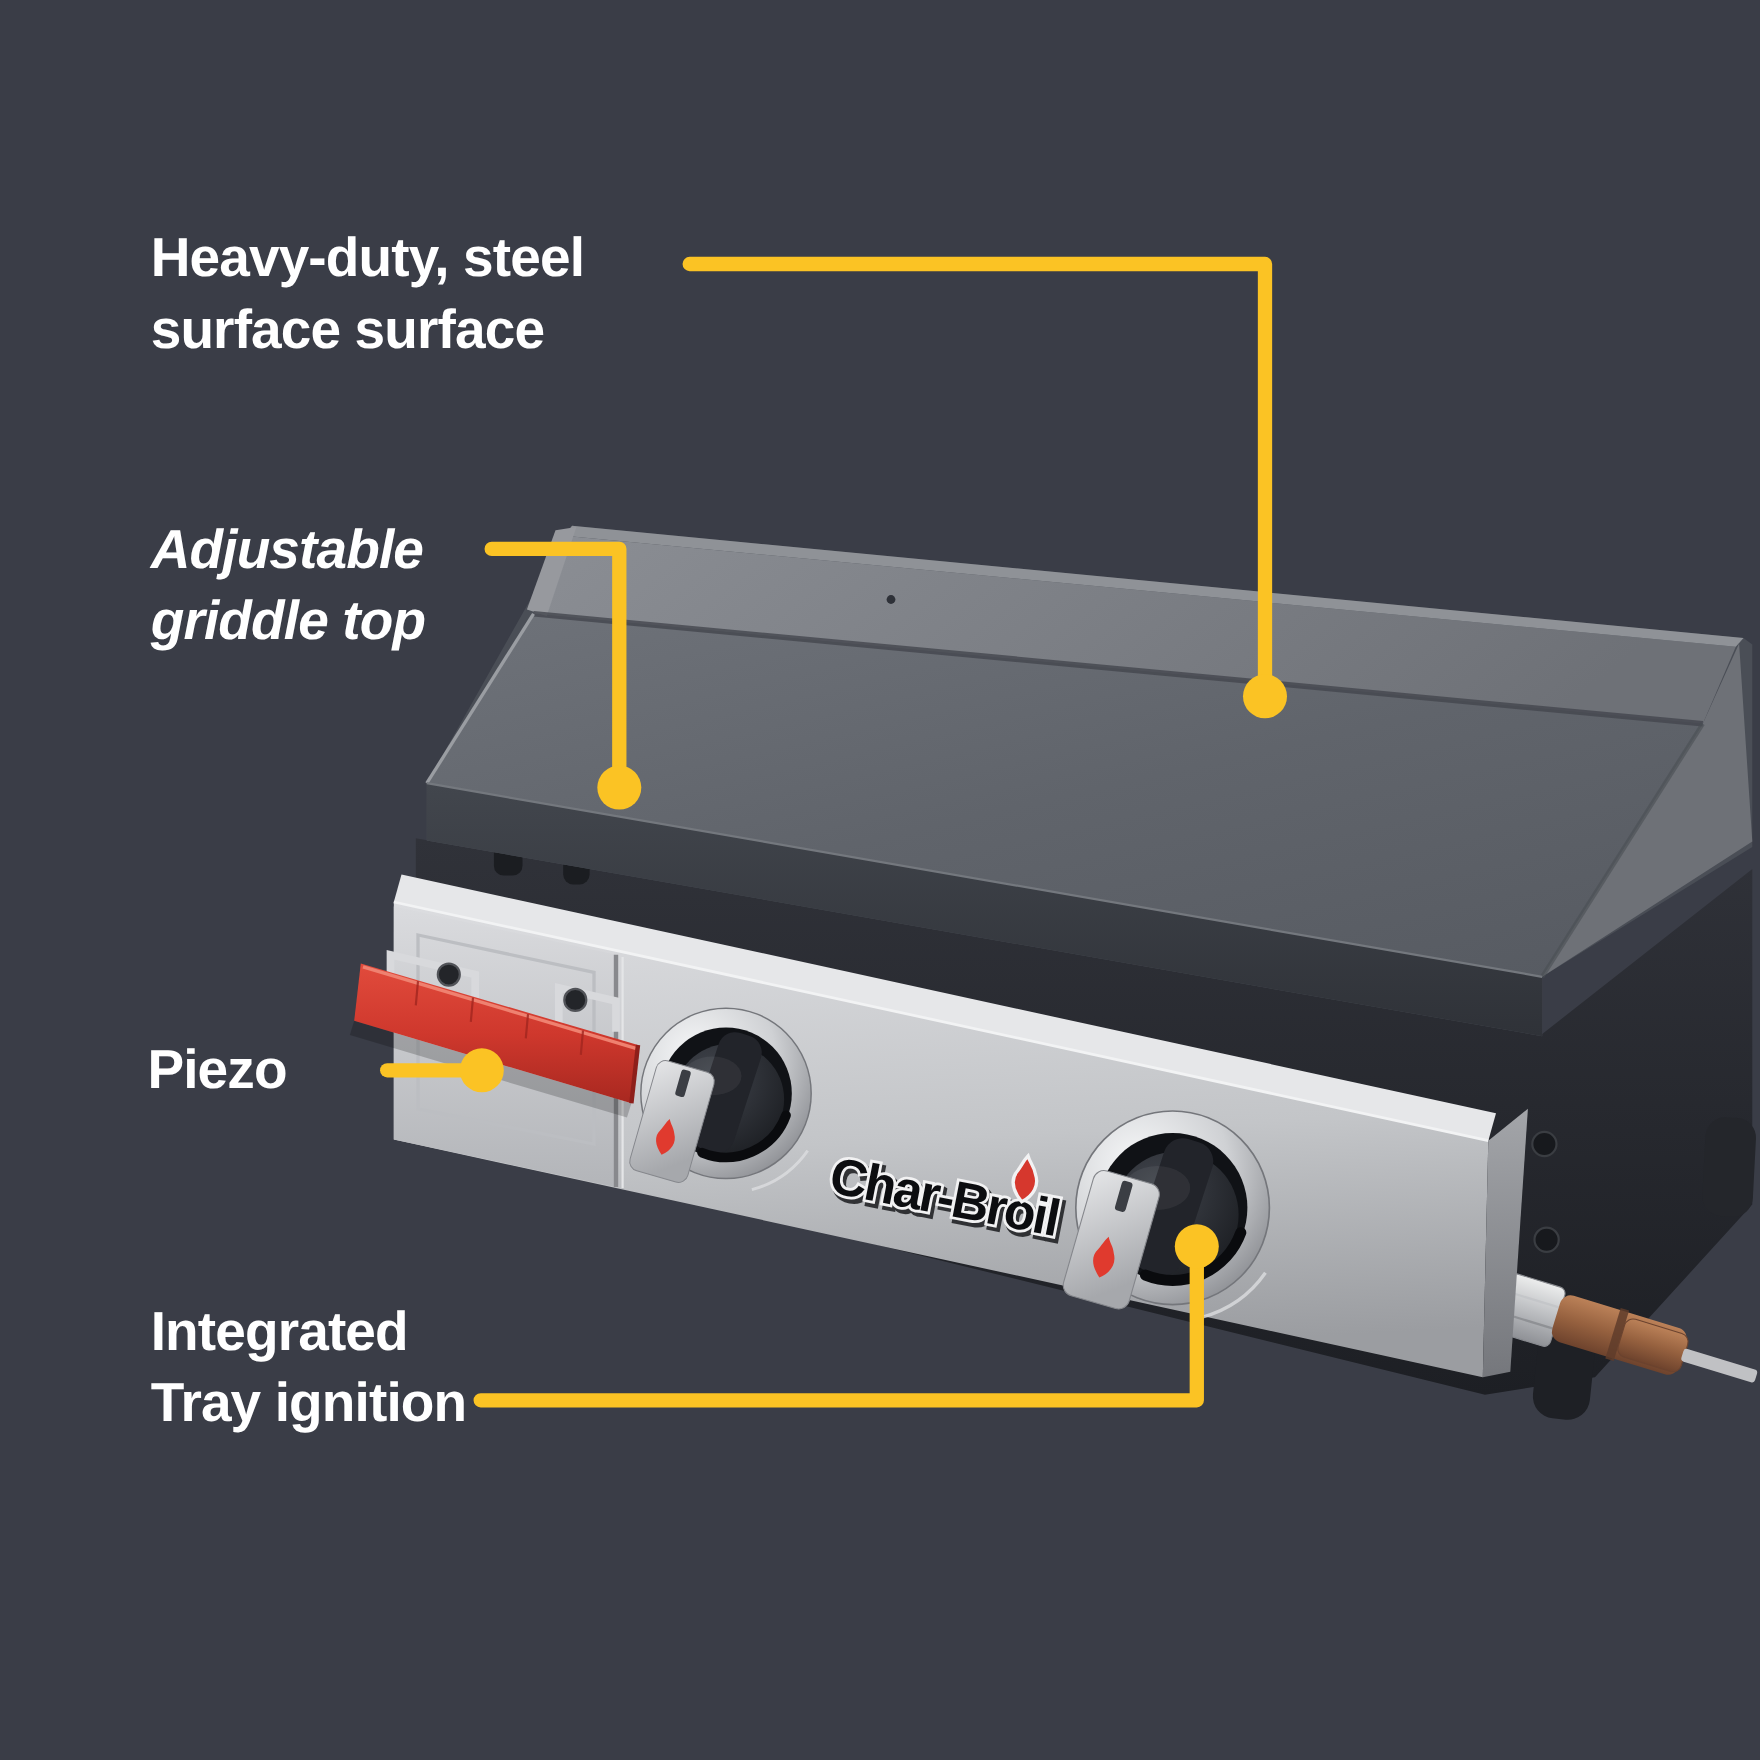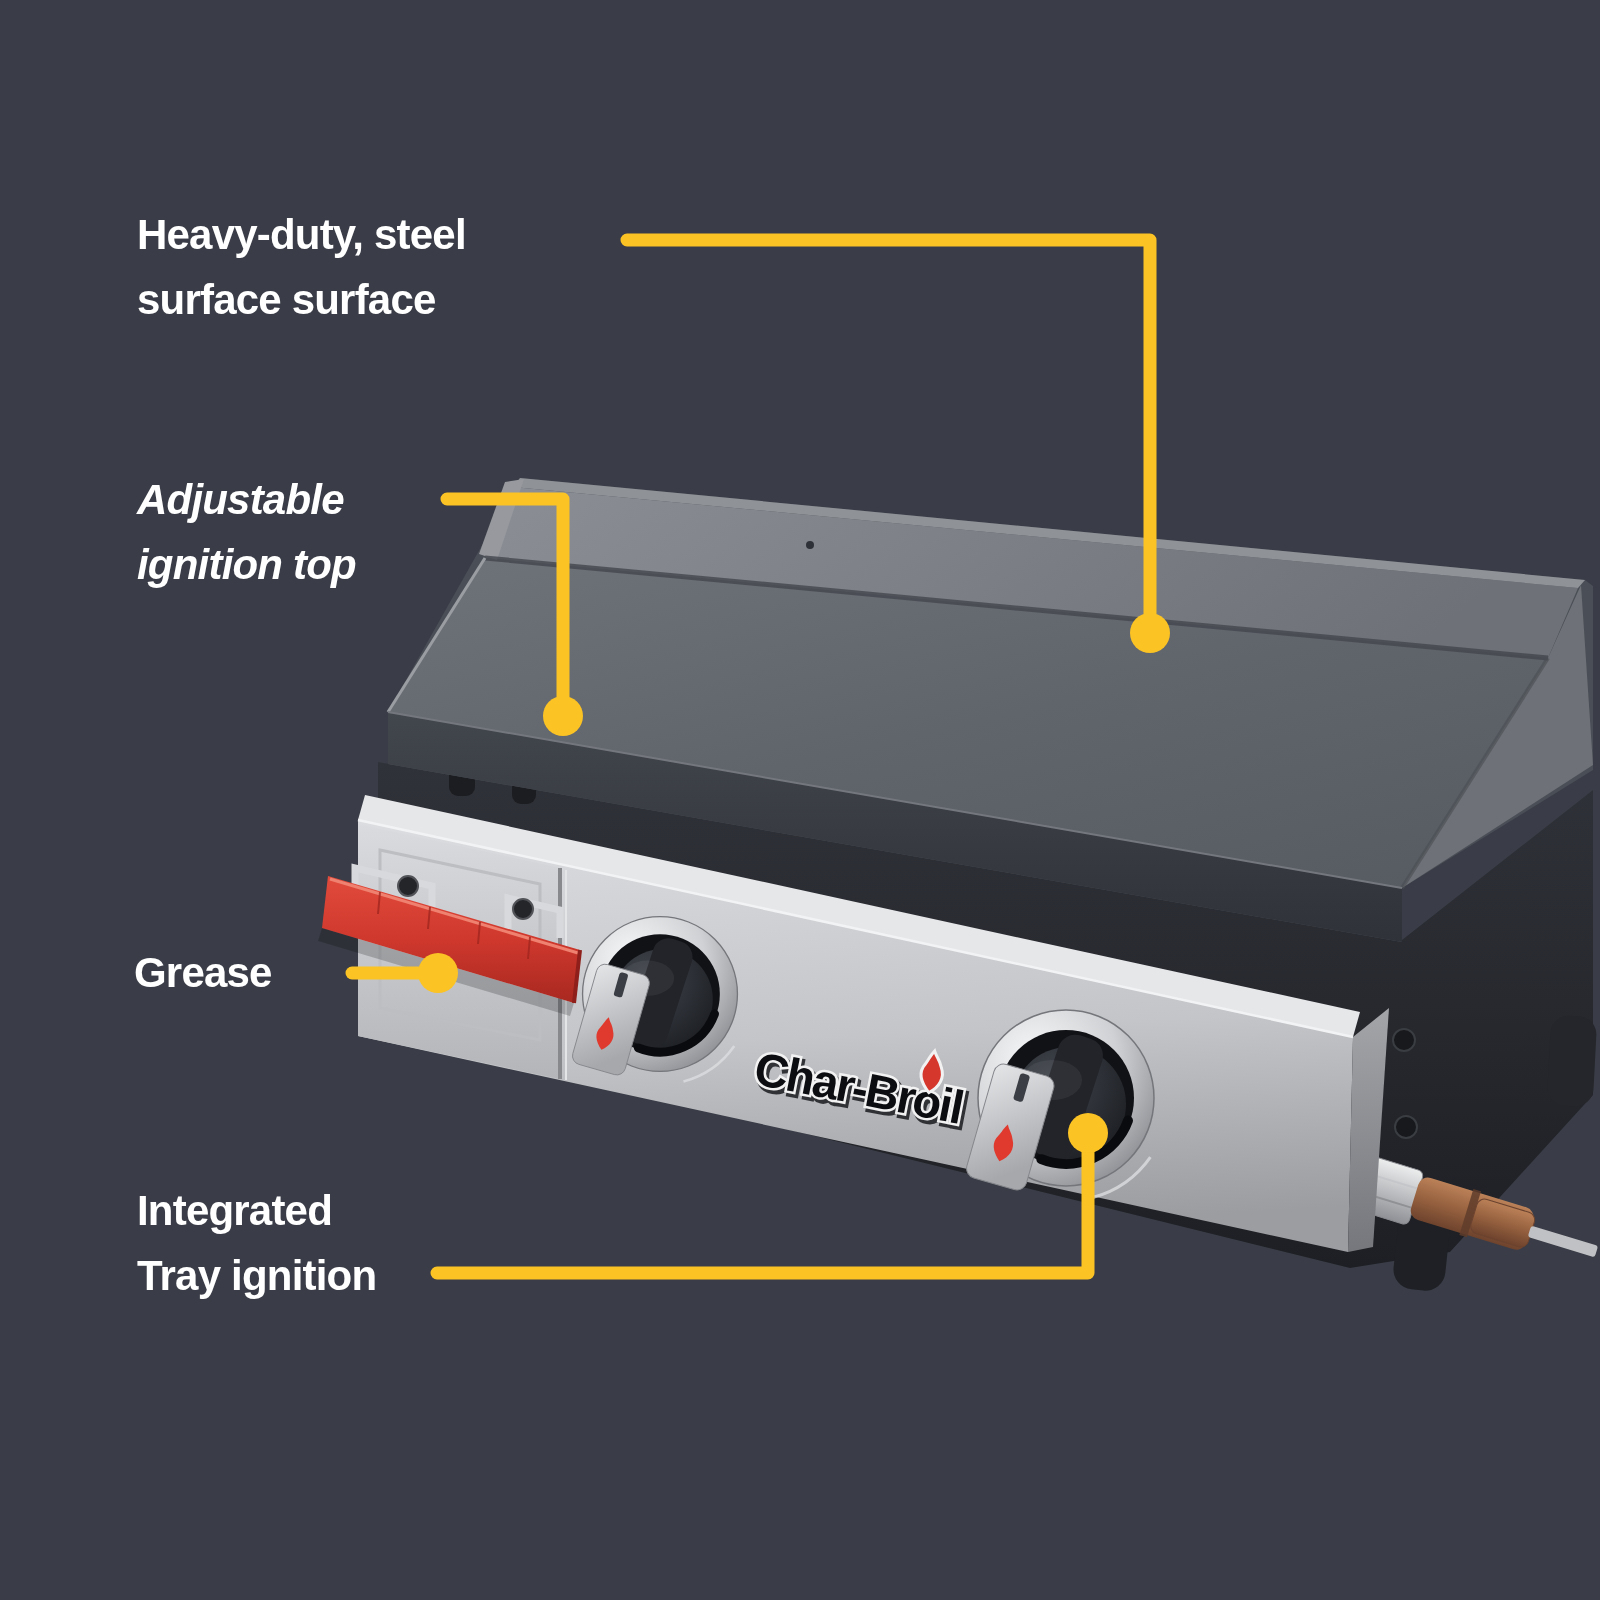--- a/index.html
+++ b/index.html
@@ -1,19 +1,19 @@
 <!DOCTYPE html>
 <html><head>
 <meta charset="utf-8">
 <style>
   html,body{margin:0;padding:0;background:#3A3D47;}
   #canvas{position:relative;width:1600px;height:1600px;background:#3A3D47;overflow:hidden;
           font-family:"Liberation Sans", sans-serif;}
   #product-svg{position:absolute;left:0;top:0;}
-  .label{position:absolute;color:#FFFFFF;font-weight:700;font-size:42px;line-height:65px;
+  .label{position:absolute;color:#FFFFFF;font-weight:700;font-size:50px;line-height:65px;
          letter-spacing:-0.8px;white-space:nowrap;}
   .label span{display:block;}
   #label-1{left:137px;top:202px;}
   #label-2{left:137px;top:467px;font-style:italic;}
   #label-3{left:134px;top:940px;}
   #label-4{left:137px;top:1178px;}
 </style>
 </head>
 <body>
 
@@ -183,23 +183,23 @@
       <circle cx="1088" cy="1133" r="20"></circle>
     </g>
   </svg>
 
   <div class="label" id="label-1">
     <span>Heavy-duty, steel</span>
     <span>surface surface</span>
   </div>
   <div class="label" id="label-2">
     <span>Adjustable</span>
-    <span>ignition top</span>
+    <span>griddle top</span>
   </div>
   <div class="label" id="label-3">
-    <span>Grease</span>
+    <span>Piezo</span>
   </div>
   <div class="label" id="label-4">
     <span>Integrated</span>
     <span>Tray ignition</span>
   </div>
 
 </div>
 
 </body></html>

